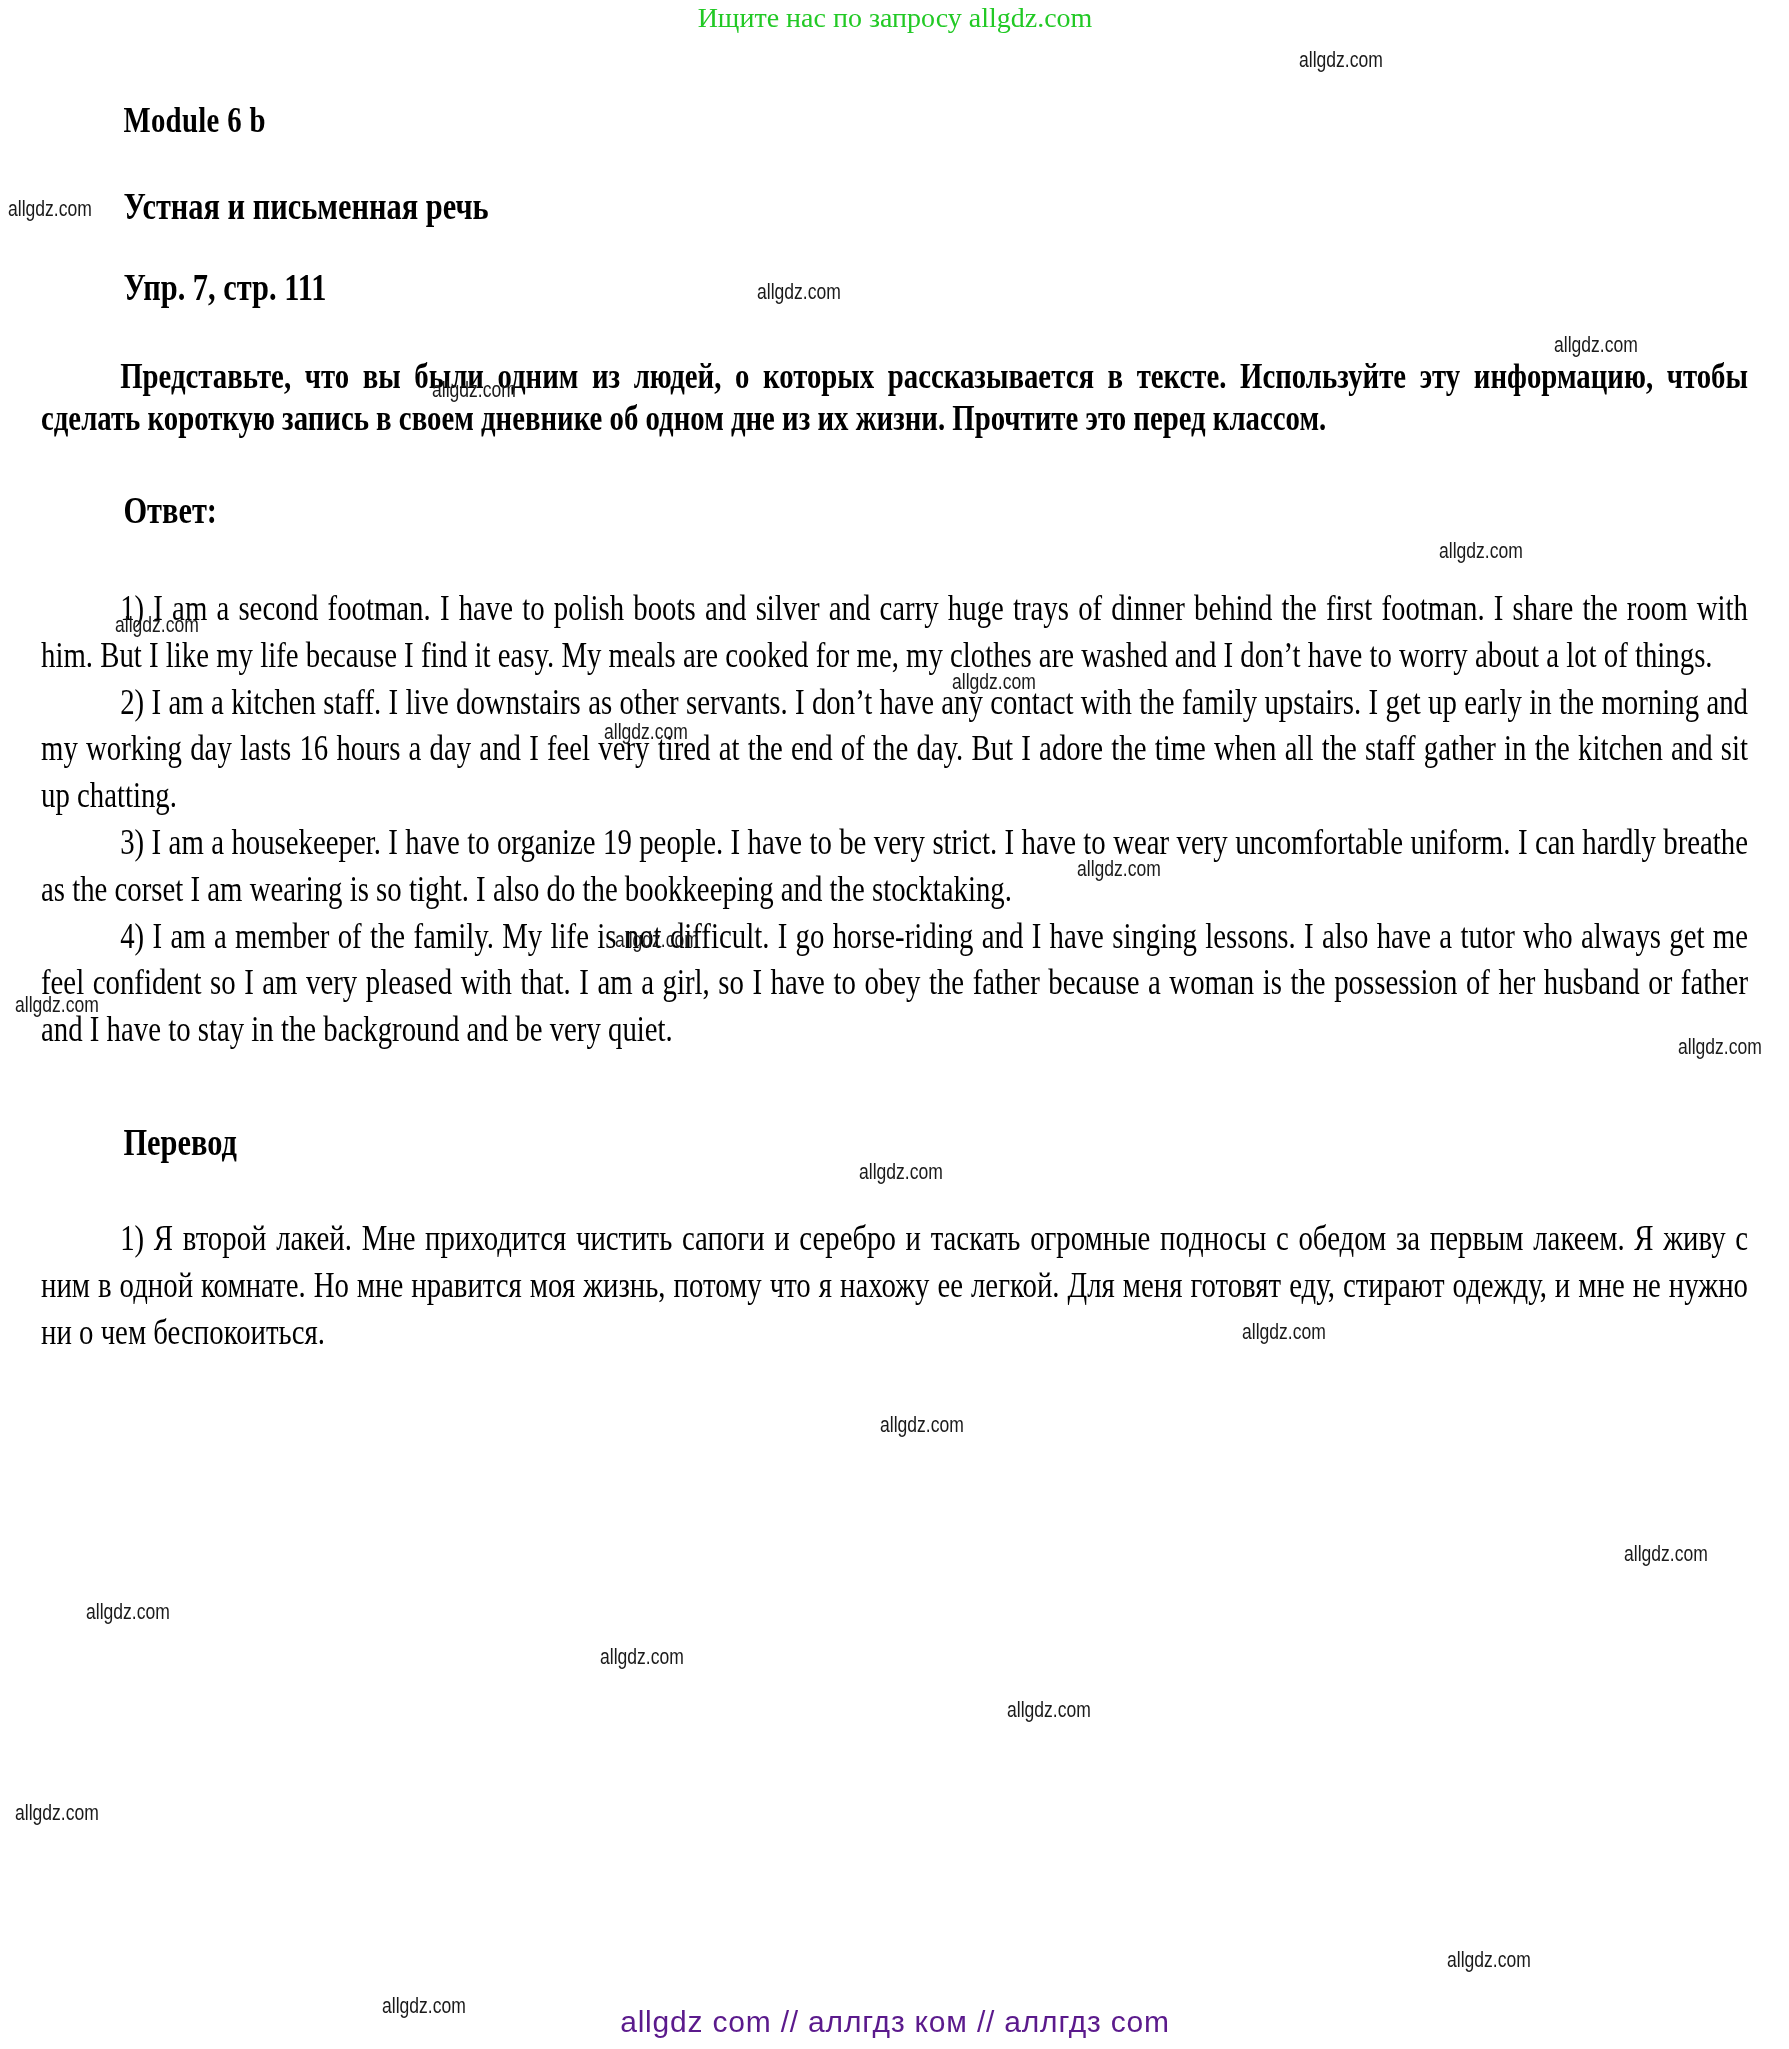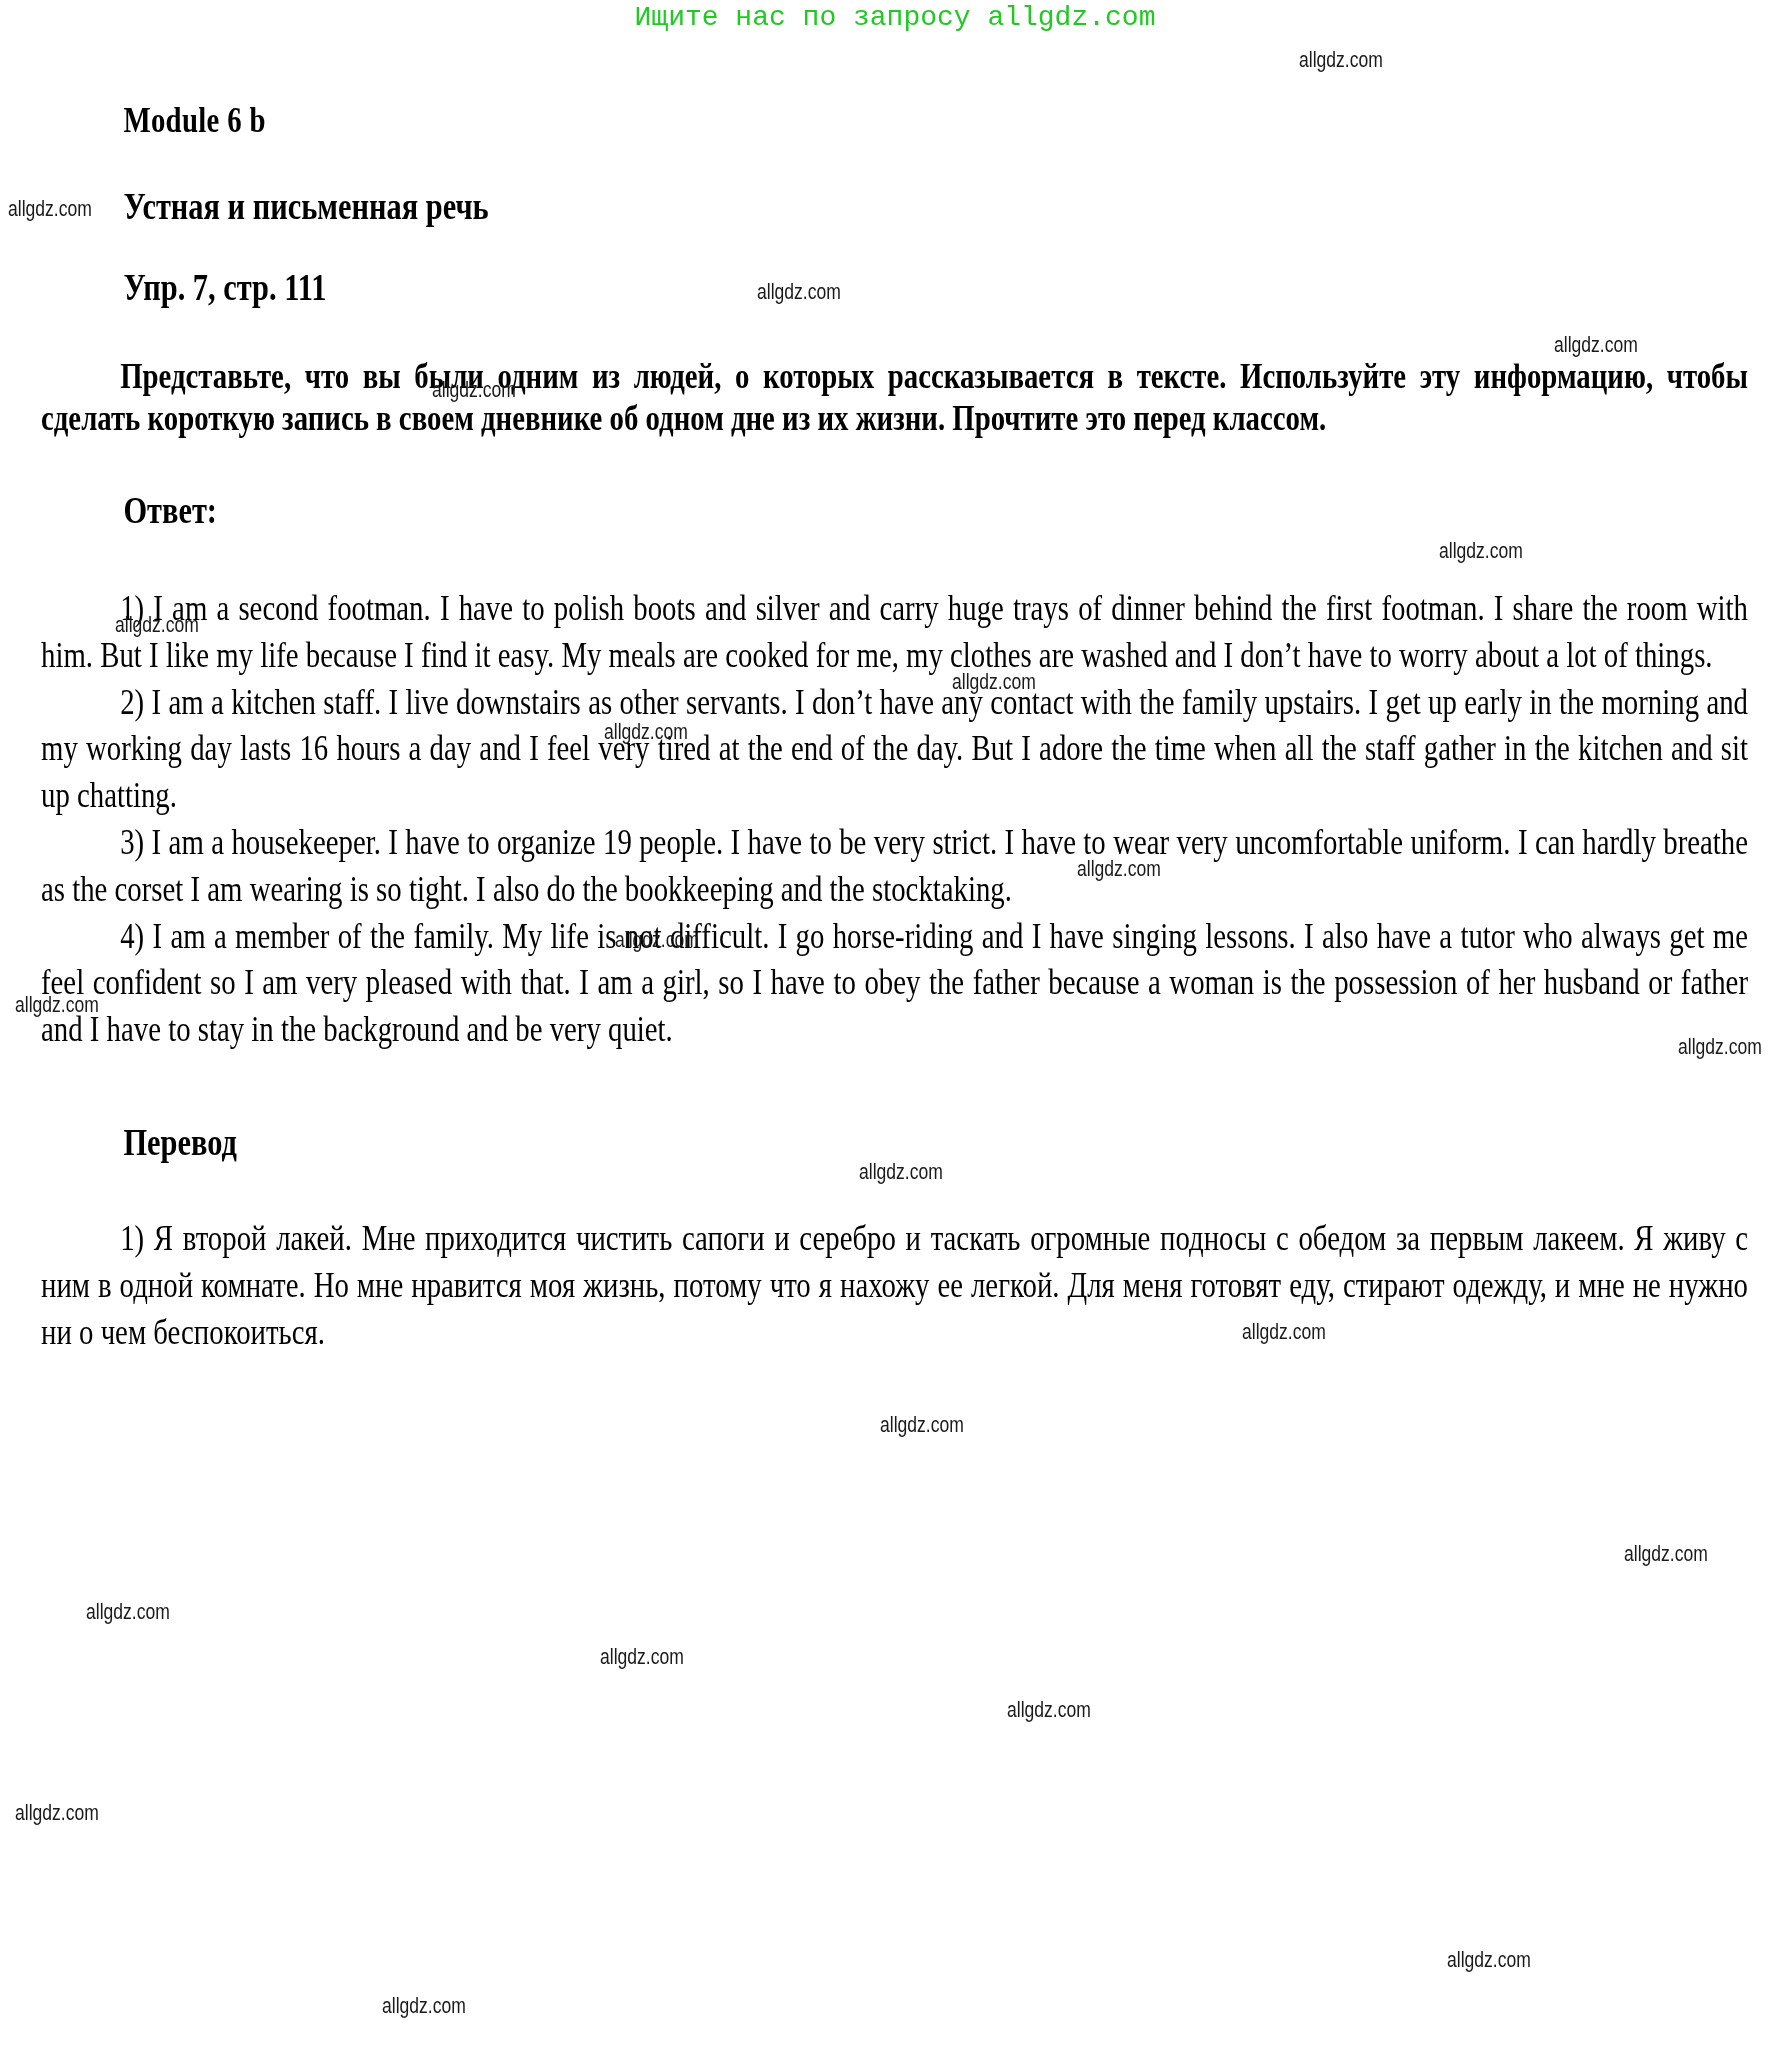--- a/index.html
+++ b/index.html
@@ -17,21 +17,21 @@
     color: #000000;
   }
 
   
   .promo {
     position: absolute;
     left: 0;
     top: 1.6px;
     width: 1790px;
     text-align: center;
-    font-family: Liberation Mono, monospace;
+    font-family: Liberation Serif, serif;
     font-size: 28px;
     color: #22c925;
     white-space: nowrap;
     letter-spacing: 0px;
   }
 
   
   .content {
     position: absolute;
     left: 41px;
@@ -205,15 +205,16 @@
       <div class="wm" style="left: 880px; top: 1413px;">allgdz.com</div>
       <div class="wm" style="left: 1624px; top: 1542px;">allgdz.com</div>
       <div class="wm" style="left: 86px; top: 1600px;">allgdz.com</div>
       <div class="wm" style="left: 600px; top: 1645px;">allgdz.com</div>
       <div class="wm" style="left: 1007px; top: 1698px;">allgdz.com</div>
       <div class="wm" style="left: 15px; top: 1801px;">allgdz.com</div>
       <div class="wm" style="left: 1447px; top: 1948px;">allgdz.com</div>
       <div class="wm" style="left: 382px; top: 1994px;">allgdz.com</div>
     </div>
 
+  <div class="footer">allgdz com  //  аллгдз ком  //  аллгдз com</div>
 
 </div>
 
 
 </body></html>

